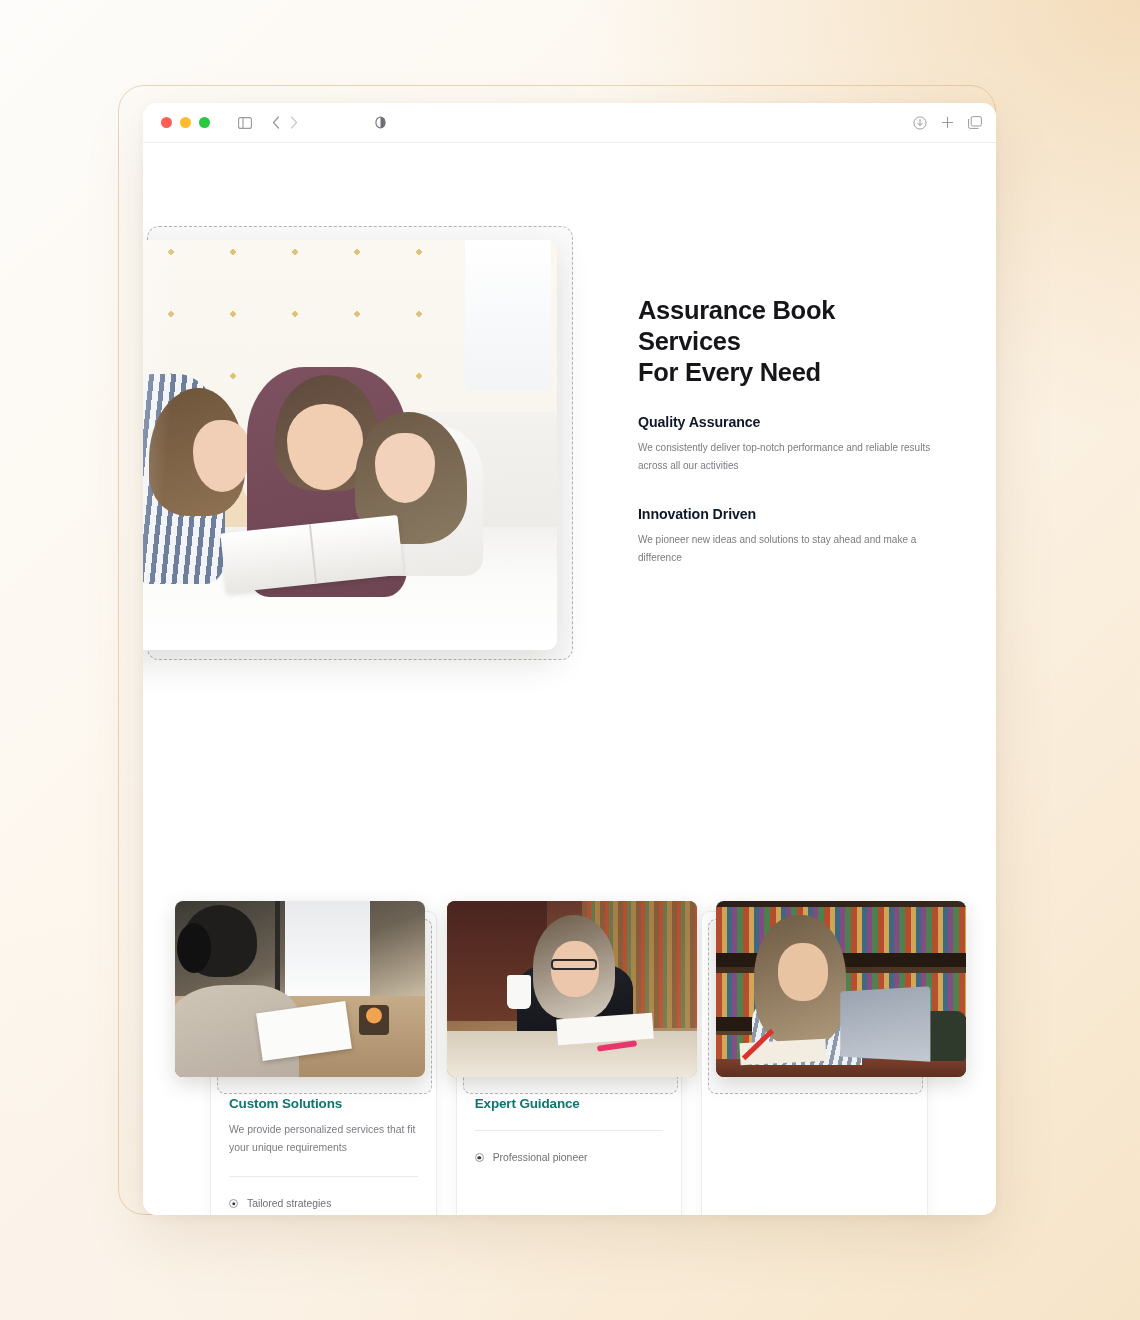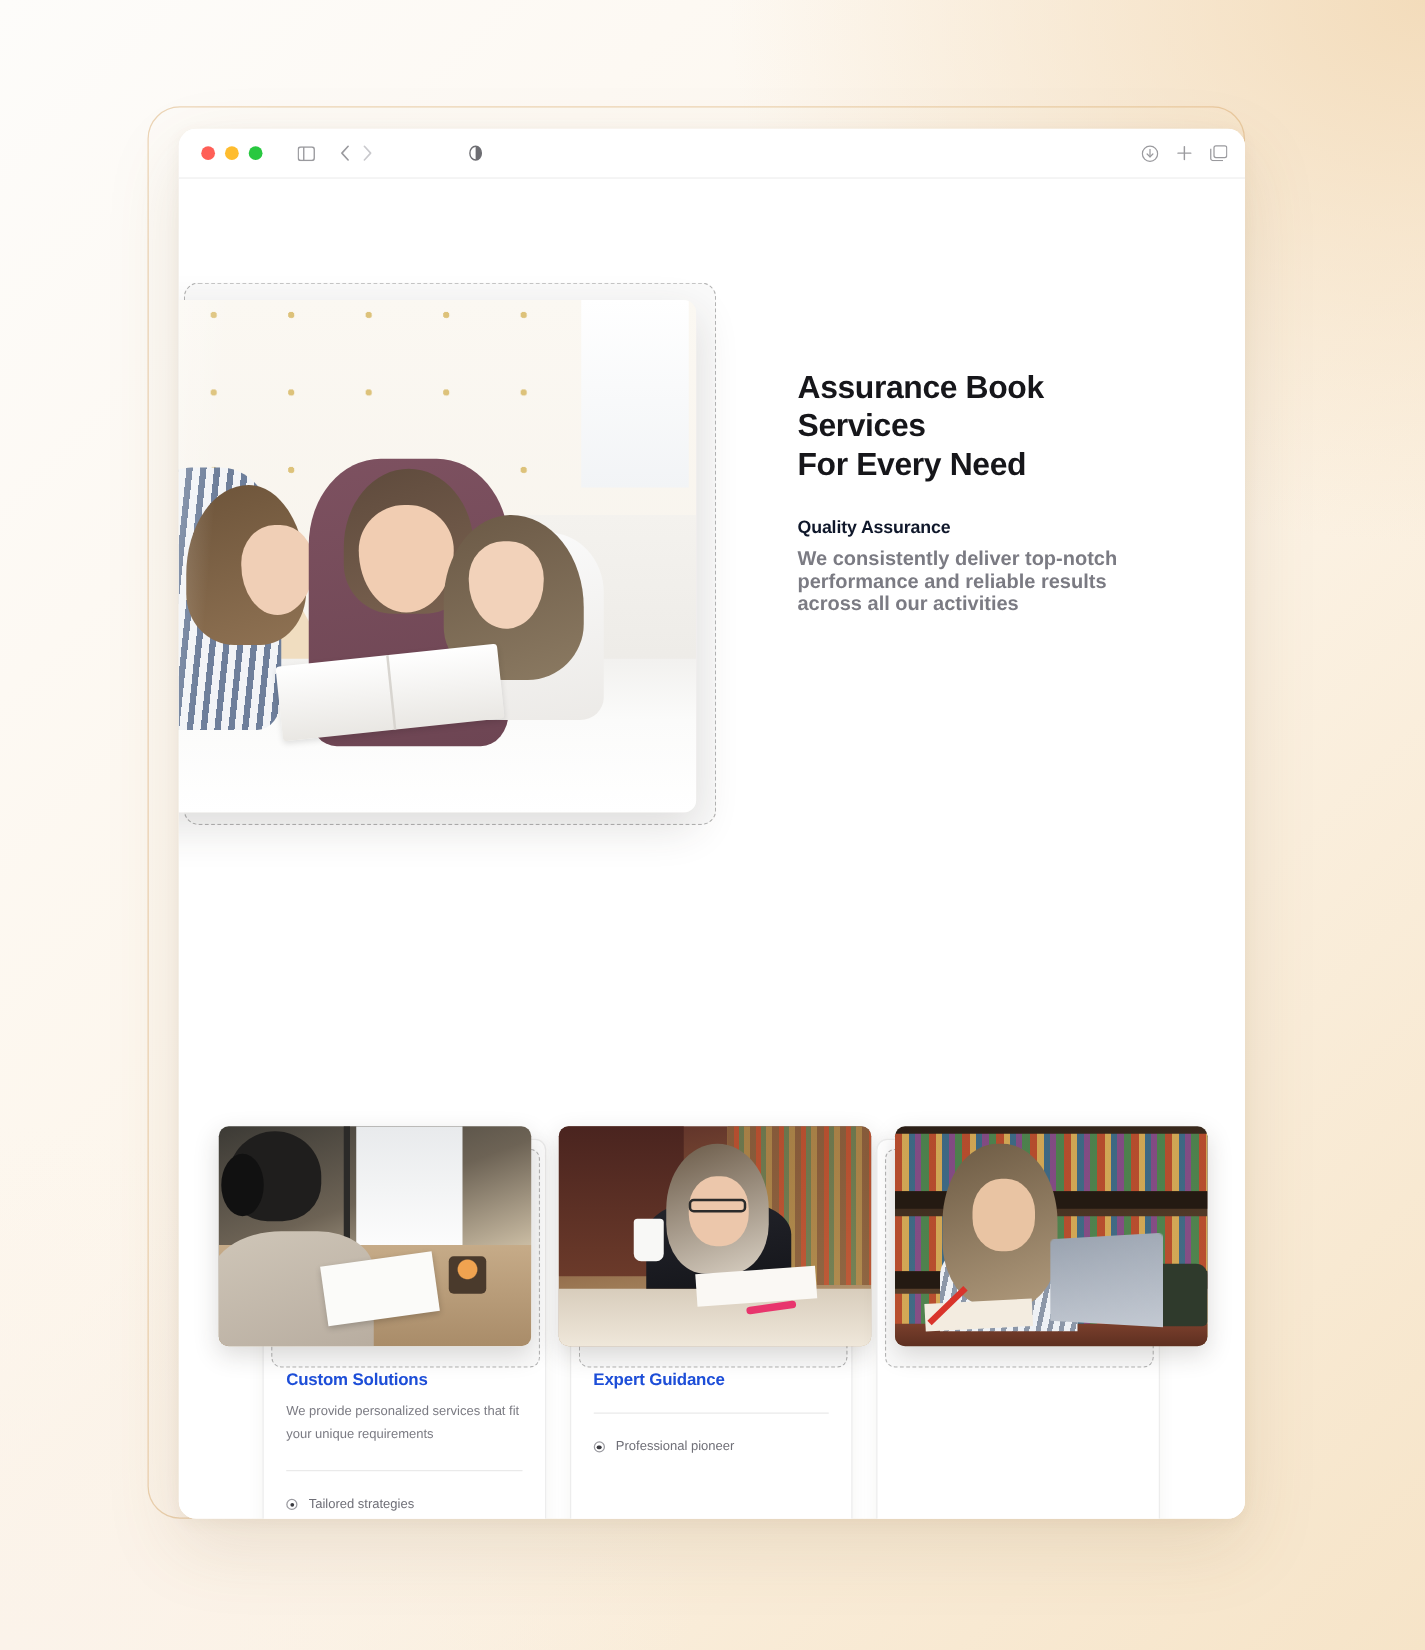--- a/index.html
+++ b/index.html
@@ -202,21 +202,21 @@
   }
   #hero-subtitle {
     margin-top: 18px;
     font-size: 12.2px; line-height: 21px; color: #6d6d75;
   }
   .hero-feature { margin-top: 26px; }
   .hero-feature-title {
     font-size: 14.2px; font-weight: 700; color: #0f172a; letter-spacing: -0.1px;
   }
   .hero-feature-desc {
-    margin-top: 9px; font-size: 16px; line-height: 18px; color: #7b7b83; font-weight: bold;
+    margin-top: 9px; font-size: 10px; line-height: 18px; color: #7b7b83;
   }
   #feature-innovation { margin-top: 31px; }
 
   
   #cards-row {
     position: absolute;
     left: 67px; top: 768px;
     width: 718px;
     display: flex;
     gap: 19px;
@@ -320,21 +320,21 @@
     background: linear-gradient(180deg,#7a3f2c,#5d2f20); }
   .ph3 .p-bag { position:absolute; right:0; bottom:16px; width:52px; height:50px;
     background:#2f3a2c; border-radius:30% 18% 8% 8%; }
   .ph3 .p-pencil { position:absolute; left:22px; bottom:30px; width:40px; height:5px;
     background:#d9342b; transform:rotate(-44deg); }
   .ph3 .p-book { position:absolute; left:24px; bottom:14px; width:86px; height:22px;
     background:#f3ece0; transform:rotate(-3deg); }
 
   .card-body { padding: 0 18px; }
   .card-title {
-    font-size: 13.5px; font-weight: 700; color: #1d4ed8; letter-spacing: -0.15px;
+    font-size: 13.5px; font-weight: 700; color: #0f766e; letter-spacing: -0.15px;
   }
   .card-desc {
     margin-top: 10px; font-size: 10.4px; line-height: 18px; color: #7b7b83;
   }
   .card-divider { margin: 19px 0 0; height: 1px; background: #eaeaea; }
   .card-list { list-style: none; margin-top: 15px; }
   .card-list li {
     display: flex; align-items: center; gap: 9px;
     font-size: 10.4px; color: #6f6f77; line-height: 23px;
   }
@@ -442,20 +442,24 @@
 
     <div id="hero-text">
       <h1 id="hero-title">Assurance Book Services
 For Every Need</h1>
 
       <div class="hero-feature">
         <div class="hero-feature-title">Quality Assurance</div>
         <div class="hero-feature-desc">We consistently deliver top-notch performance and reliable results across all our activities</div>
       </div>
 
+      <div class="hero-feature" id="feature-innovation">
+        <div class="hero-feature-title">Innovation Driven</div>
+        <div class="hero-feature-desc">We pioneer new ideas and solutions to stay ahead and make a difference</div>
+      </div>
     </div>
 
     <div id="cards-row">
 
       <div class="service-card">
         <div class="card-image-dropzone"></div>
         <div class="card-photo ph1">
           <div class="p-frame"></div>
             <div class="p-win"></div>
             <div class="p-desk"></div>

